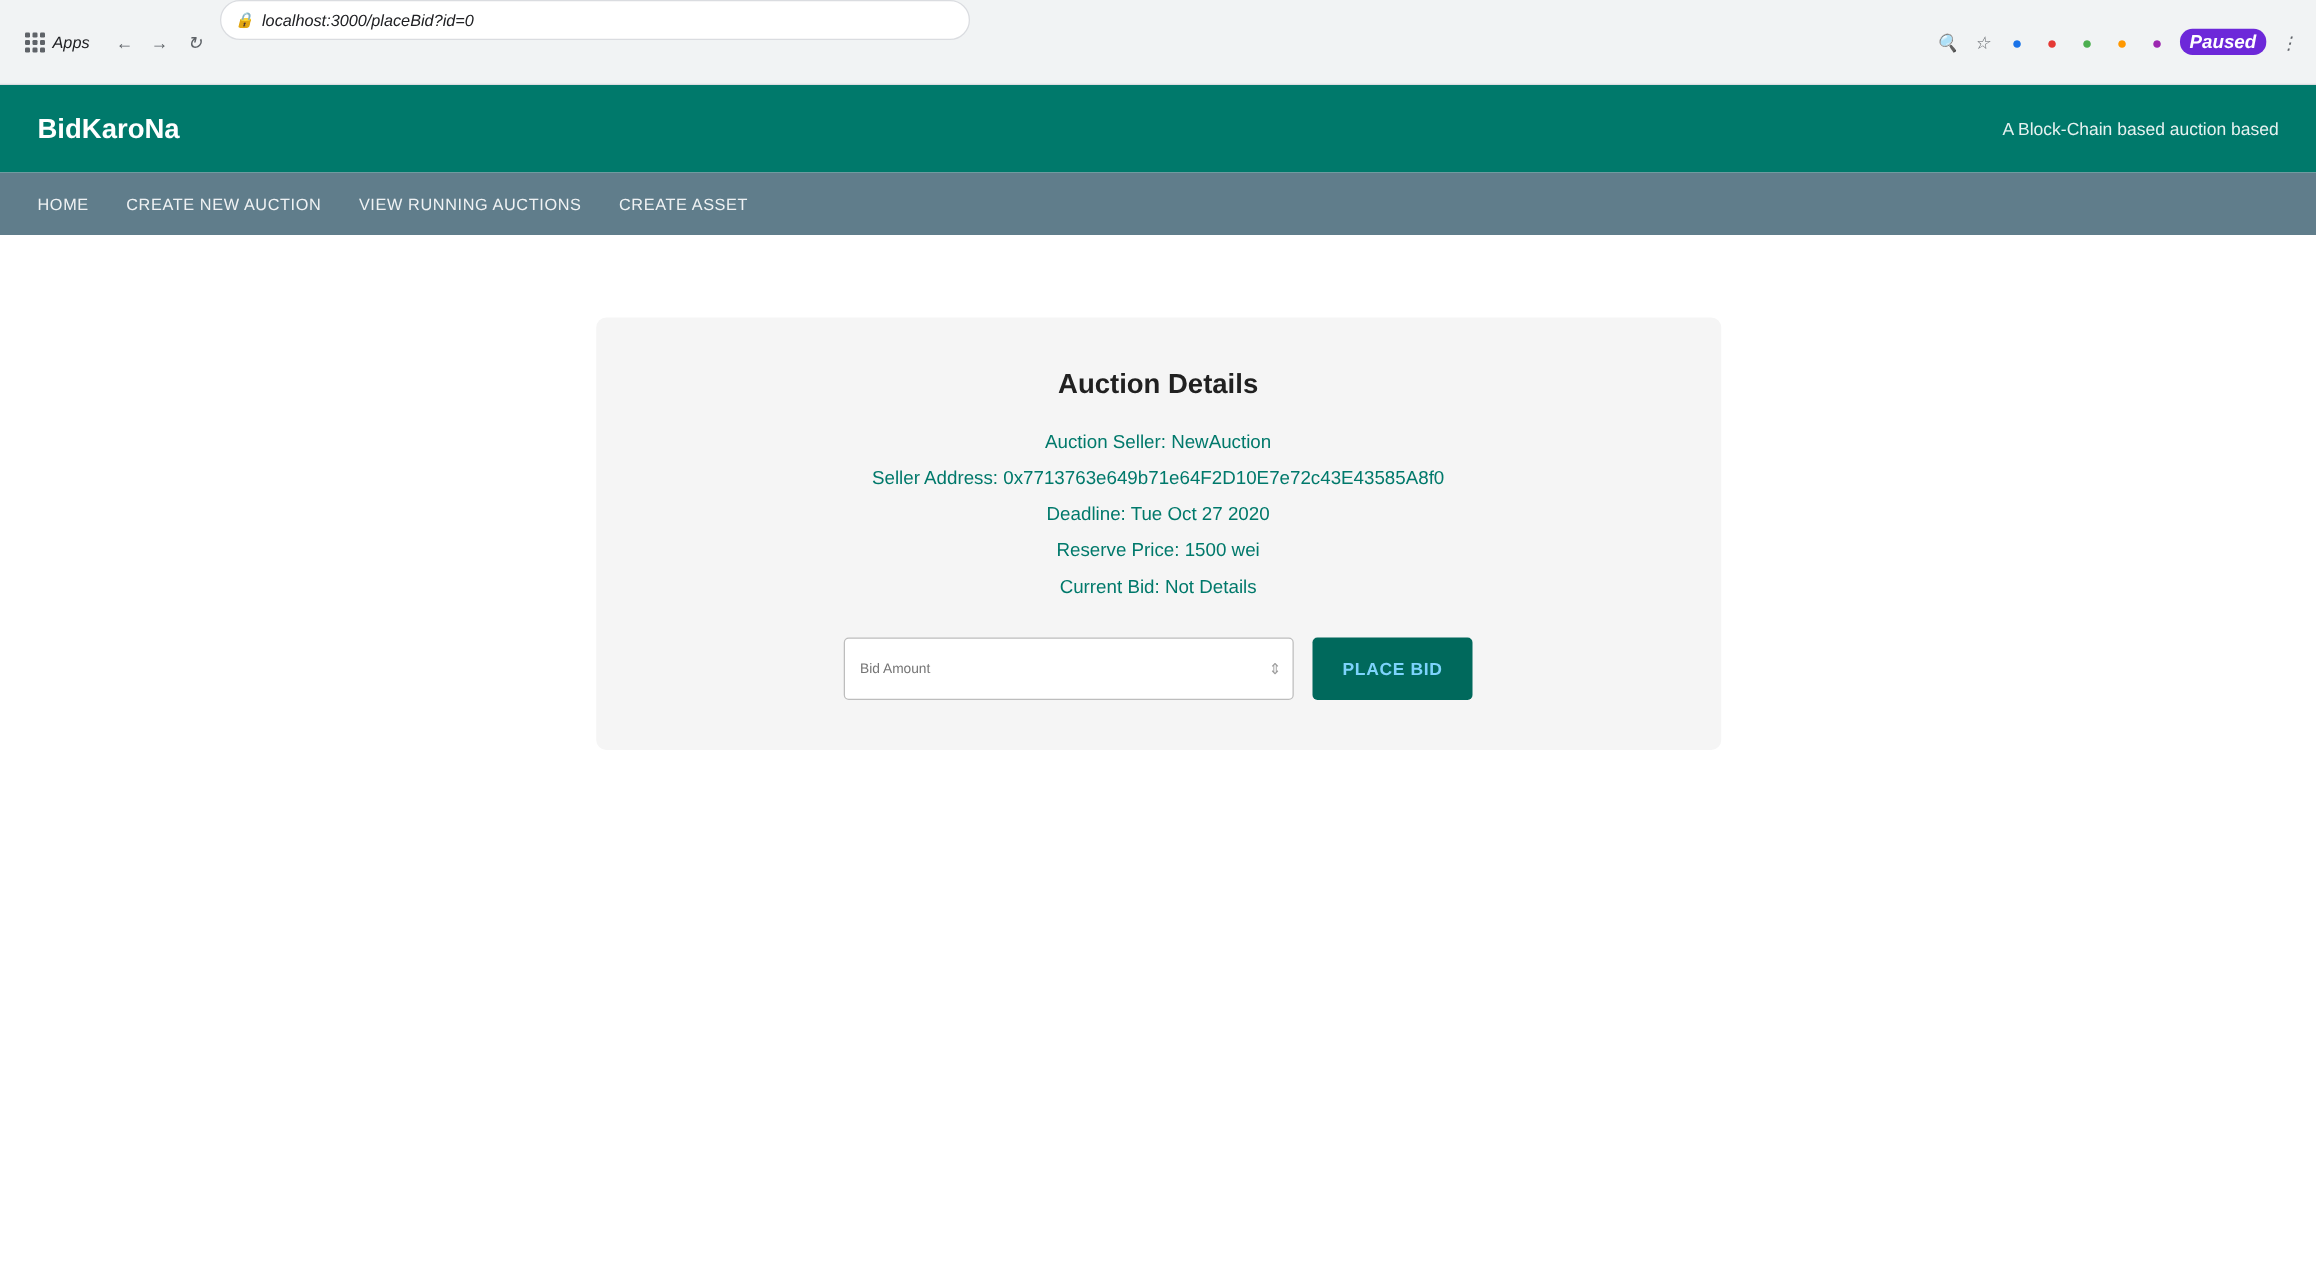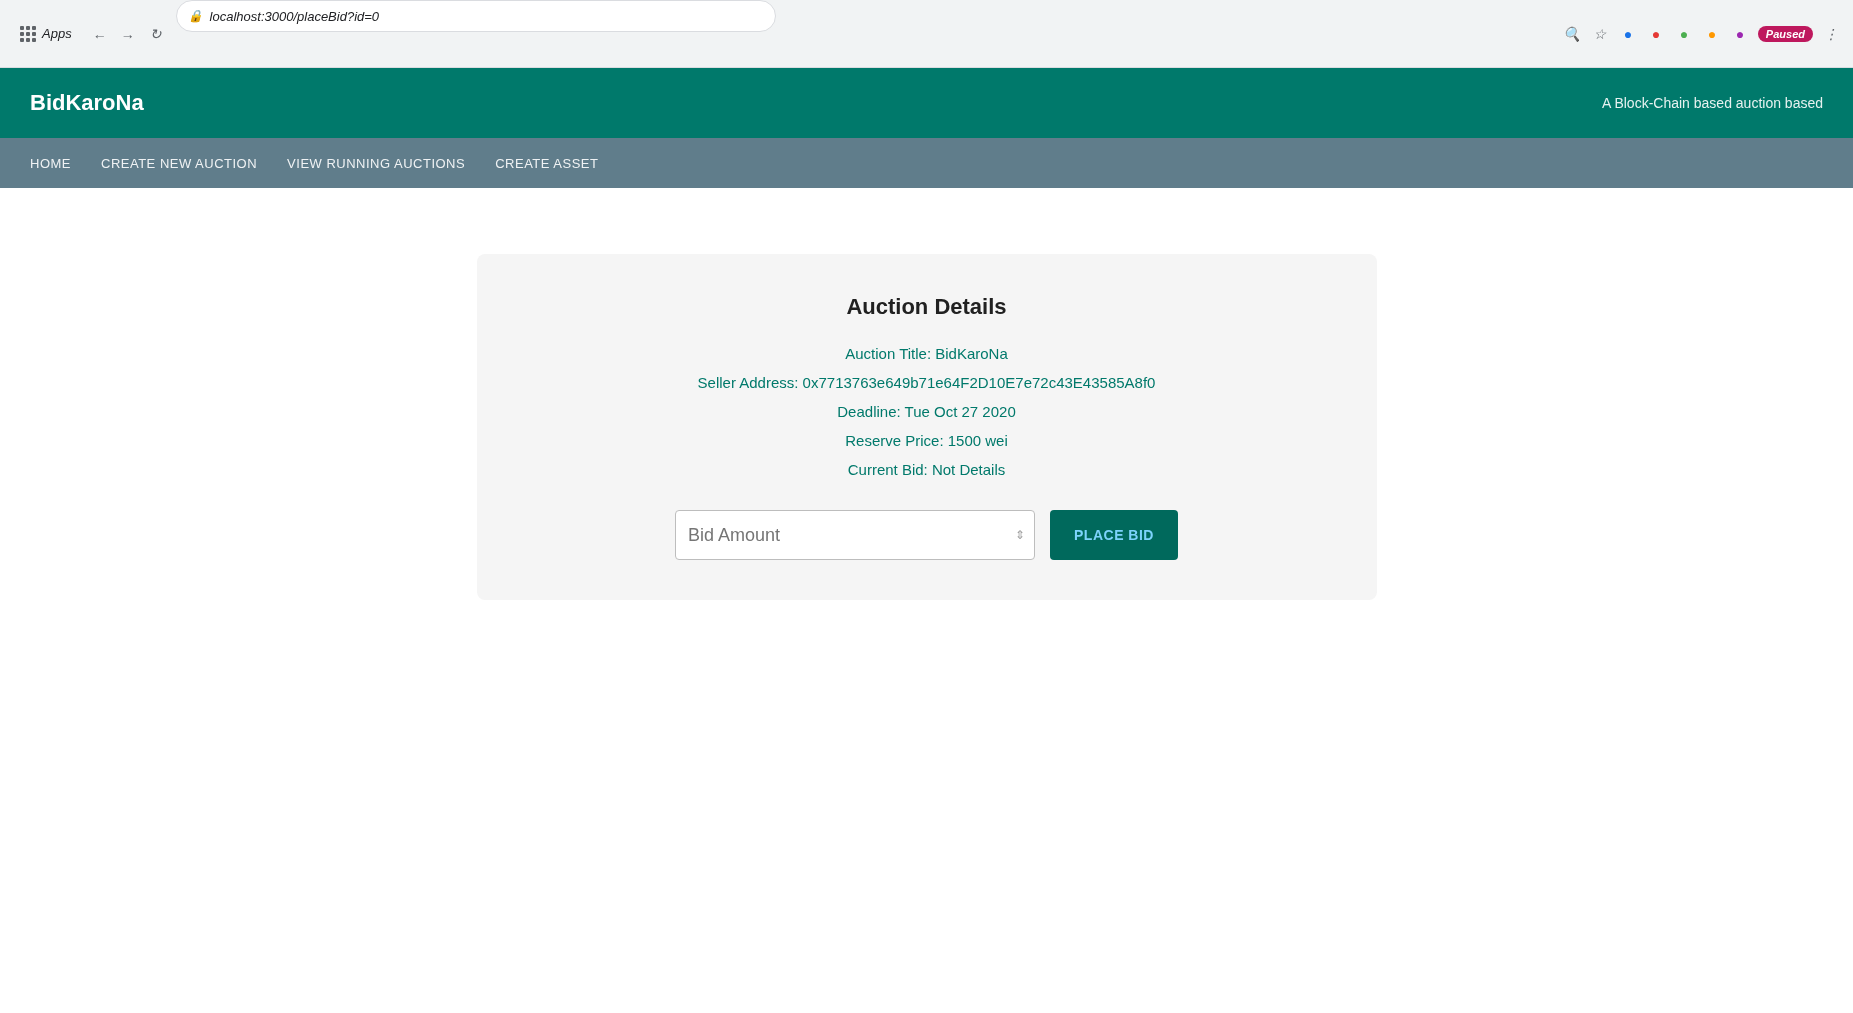--- a/index.html
+++ b/index.html
@@ -93,23 +93,23 @@
       width: 20px;
       height: 20px;
       display: flex;
       align-items: center;
       justify-content: center;
       color: #5f6368;
       font-size: 14px;
     }
 
     .paused-badge {
-      background: #be185d;
+      background: #6d28d9;
       color: white;
-      font-size: 11px;
+      font-size: 15px;
       padding: 2px 8px;
       border-radius: 10px;
       font-weight: bold;
     }
 
     
     .app-header {
       background: #00796b;
       color: white;
       height: 70px;
@@ -189,21 +189,21 @@
       margin-top: 20px;
     }
 
     .bid-input {
       width: 360px;
       height: 50px;
       border: 1px solid #bdbdbd;
       border-radius: 4px;
       background: white;
       padding: 0 12px;
-      font-size: 18px;
+      font-size: 11px;
       color: #9e9e9e;
       outline: none;
       appearance: none;
       -webkit-appearance: none;
       cursor: text;
     }
 
     .bid-input-wrapper {
       position: relative;
       width: 360px;
@@ -287,21 +287,21 @@
   <a class="nav-item">CREATE NEW AUCTION</a>
   <a class="nav-item">VIEW RUNNING AUCTIONS</a>
   <a class="nav-item">CREATE ASSET</a>
 </nav>
 
 <div class="main-content">
   <div class="auction-card">
 
     <h2 class="auction-details-title">Auction Details</h2>
 
-    <div class="auction-info-row">Auction Title: BidKaroNa</div>
+    <div class="auction-info-row">Auction Seller: NewAuction</div>
     <div class="auction-info-row">Seller Address: 0x7713763e649b71e64F2D10E7e72c43E43585A8f0</div>
     <div class="auction-info-row">Deadline: Tue Oct 27 2020</div>
     <div class="auction-info-row">Reserve Price: 1500 wei</div>
     <div class="auction-info-row">Current Bid: Not Details</div>
 
     <div class="bid-form">
       <div class="bid-input-wrapper">
         <input type="number" class="bid-input" placeholder="Bid Amount" style="">
       </div>
       <button class="place-bid-btn">PLACE BID</button>

